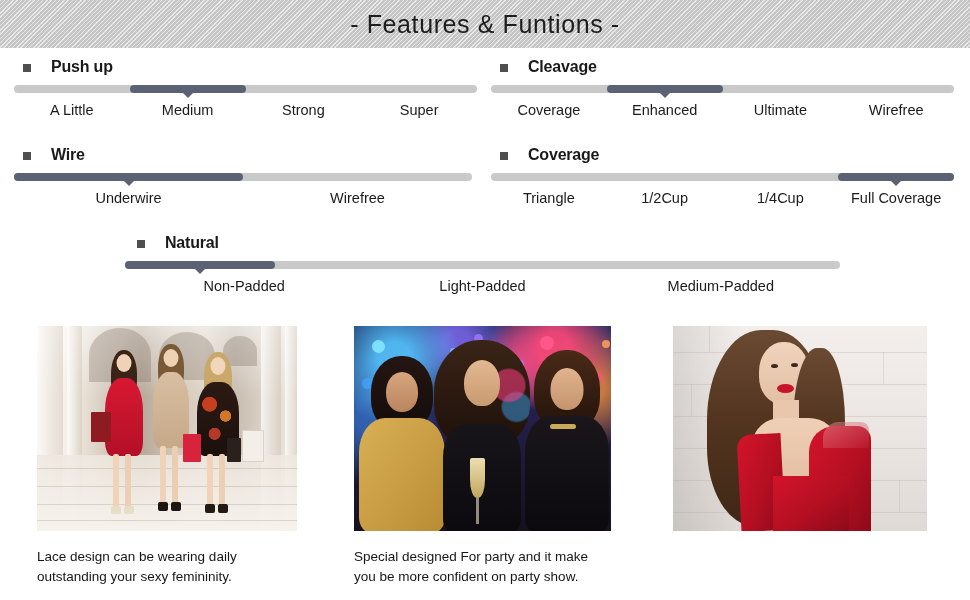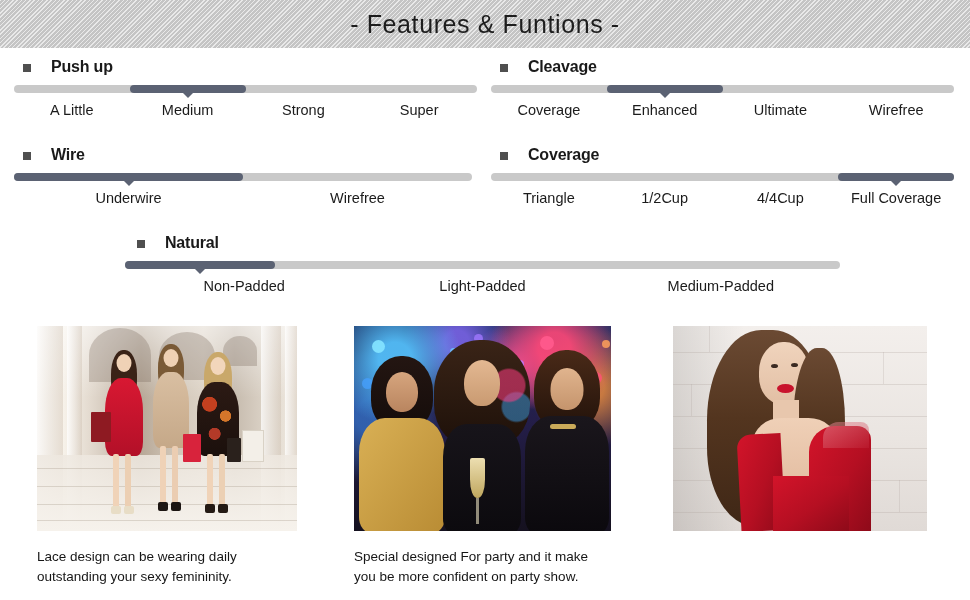--- a/index.html
+++ b/index.html
@@ -358,21 +358,21 @@
       <span class="slider-heading">Coverage</span>
     </div>
     <div class="track-wrap">
       <div class="track">
         <div class="track-fill" style="left: 75%; width: 25%;"></div>
         <div class="track-pointer" style="left: 87.5%;"></div>
       </div>
       <div class="track-labels">
         <span class="track-label">Triangle</span>
         <span class="track-label">1/2Cup</span>
-        <span class="track-label">4/4Cup</span>
+        <span class="track-label">1/4Cup</span>
         <span class="track-label">Full Coverage</span>
       </div>
     </div>
   </div>
 
   <div class="slider-block" id="block-padded">
     <div class="slider-head">
       <span class="bullet-square"></span>
       <span class="slider-heading">Natural</span>
     </div>

